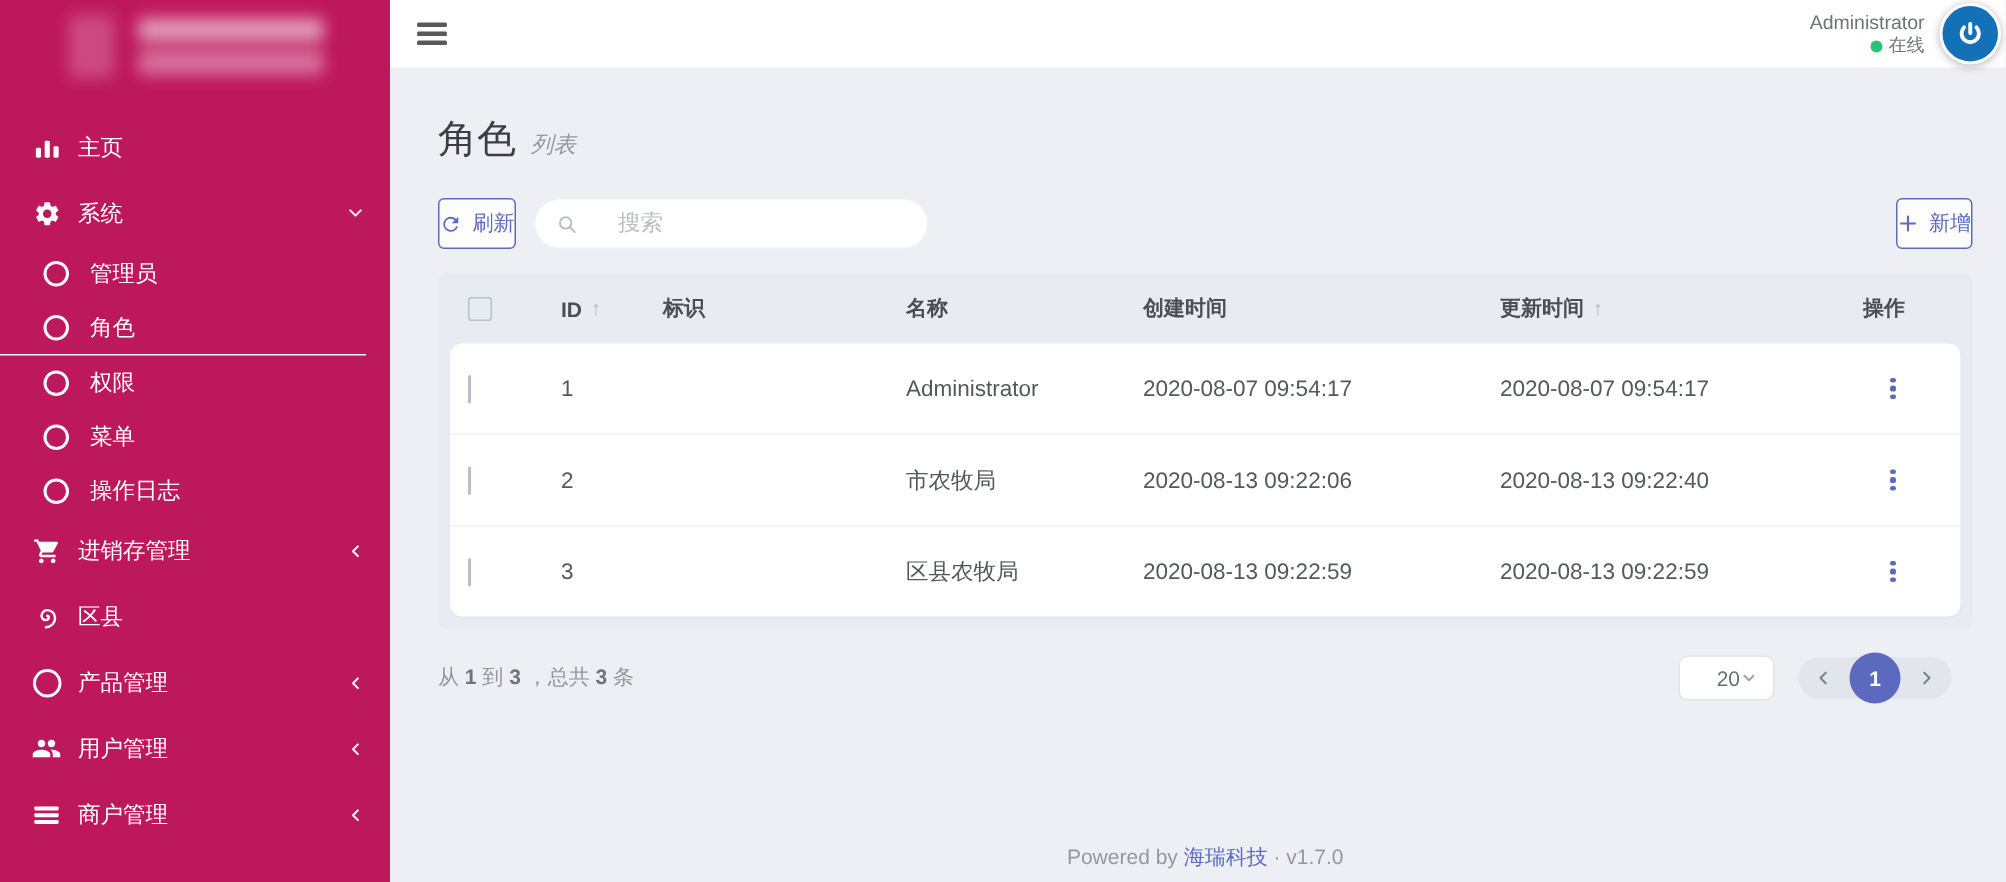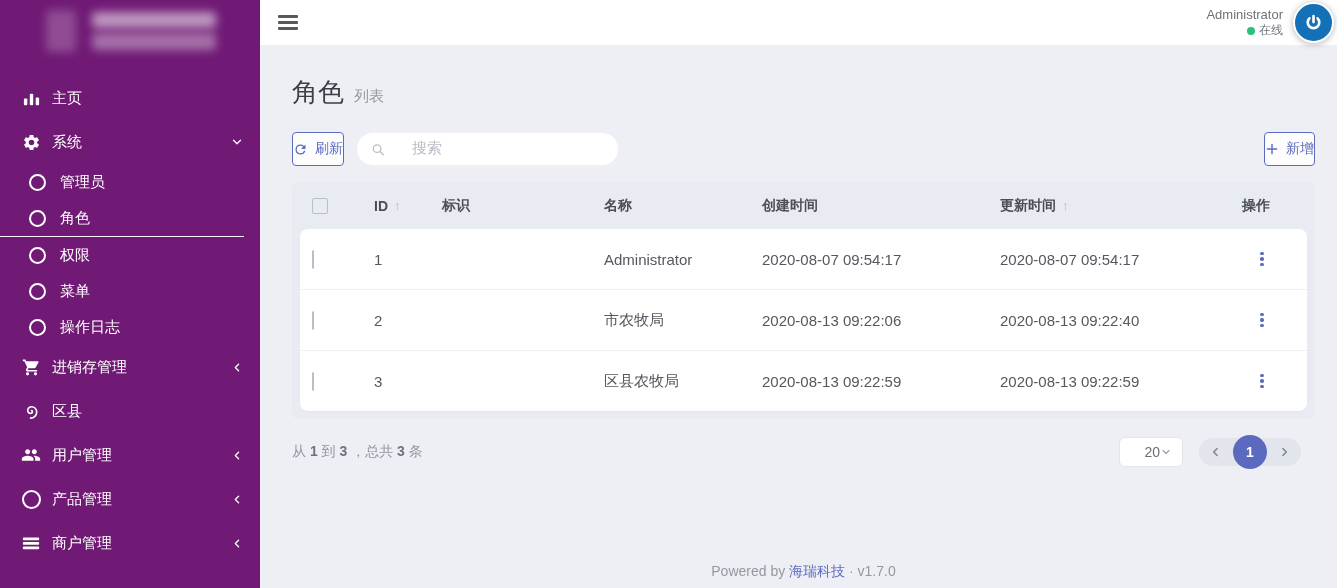--- a/index.html
+++ b/index.html
@@ -1,20 +1,20 @@
 <!DOCTYPE html>
 <html><head>
 <meta charset="utf-8">
 <style>
   html,body{margin:0;padding:0;}
   body{width:1337px;height:588px;overflow:hidden;font-family:"Liberation Sans","DejaVu Sans",sans-serif;background:#edeff4;}
   .app{display:flex;width:1337px;height:588px;}
 
   
-  .sidebar{width:260px;flex-shrink:0;background:#701a75;color:#fff;position:relative;}
+  .sidebar{width:260px;flex-shrink:0;background:#be185d;color:#fff;position:relative;}
   .logo-area{height:62px;position:relative;margin-top:6px;}
   .logo-blob{position:absolute;filter:blur(5px);border-radius:4px;}
   .blob-sq{left:46px;top:4px;width:30px;height:42px;background:rgba(255,255,255,.22);}
   .blob-l1{left:92px;top:6px;width:124px;height:16px;background:rgba(255,255,255,.55);}
   .blob-l2{left:92px;top:27px;width:124px;height:17px;background:rgba(255,255,255,.38);}
   .nav{padding-top:8px;}
   .nav-item{height:44px;display:flex;align-items:center;padding-left:19px;margin-right:16px;font-size:15px;cursor:pointer;}
   .nav-sub{height:36px;display:flex;align-items:center;padding-left:29px;margin-right:16px;font-size:15px;cursor:pointer;}
   .nav-item .ico{width:24px;display:flex;justify-content:center;margin-right:9px;}
   .nav-sub .circle{width:13px;height:13px;border:2px solid #fff;border-radius:50%;margin-right:14px;flex-shrink:0;}
@@ -32,21 +32,21 @@
   .username{font-size:13px;color:#6f737a;}
   .statusline{font-size:12px;color:#6f737a;display:flex;align-items:center;justify-content:flex-end;gap:4px;}
   .dot{width:8px;height:8px;border-radius:50%;background:#2bbf77;display:inline-block;}
   .power-btn{width:37px;height:37px;border-radius:50%;background:#1471b8;border:2.5px solid #fff;
     box-shadow:0 1px 6px rgba(0,0,0,.3);display:flex;align-items:center;justify-content:center;cursor:pointer;flex-shrink:0;}
 
   
   .content{flex:1;padding:0 22px 0 32px;overflow:hidden;}
   .page-head{margin-top:30px;display:flex;align-items:baseline;gap:10px;}
   .page-title{font-size:26px;font-weight:500;color:#3b3e45;}
-  .page-sub{font-size:15px;color:#9599a0;}
+  .page-sub{font-size:15px;color:#9599a0;font-style:italic;}
 
   .toolbar{margin-top:22px;display:flex;align-items:center;}
   .btn{height:34px;display:flex;align-items:center;gap:7px;padding:0 0;border:1px solid #5c6bc0;
     border-radius:4px;background:#fdfdfe;color:#5c6bc0;font-size:14px;cursor:pointer;box-sizing:border-box;}
   .search-box{margin-left:12px;width:263px;height:34px;background:#fff;border-radius:17px;display:flex;
     align-items:center;padding:0 14px;box-sizing:border-box;border:1px solid #f0f1f5;}
   .search-box input{border:none;outline:none;flex:1;font-size:15px;color:#1d4ed8;margin-left:25px;background:transparent;font-family:Liberation Mono, monospace;}
   .search-box input::placeholder{color:#b9bdc4;}
   .btn-add{margin-left:auto;}
 
@@ -164,37 +164,37 @@
         <span class="ico">
           <svg width="19" height="19" viewBox="0 0 20 20" fill="none" stroke="#fff" stroke-width="1.7" stroke-linecap="round">
               <path d="M10 9 a1 1 0 0 1 1 1 a2 2 0 0 1 -2 2 a3 3 0 0 1 -3 -3 a4 4 0 0 1 4 -4 a5.5 5.5 0 0 1 5.5 5.5 a6.5 6.5 0 0 1 -6.5 6.5"></path>
             </svg>
         </span>
         <span class="nav-label">区县</span>
       </div>
 
       <div class="nav-item">
         <span class="ico">
-          <svg width="20" height="20" viewBox="0 0 24 24" fill="#fff">
-              <path d="M16 11c1.66 0 2.99-1.34 2.99-3S17.66 5 16 5c-1.66 0-3 1.34-3 3s1.34 3 3 3zm-8 0c1.66 0 2.99-1.34 2.99-3S9.66 5 8 5C6.34 5 5 6.34 5 8s1.34 3 3 3zm0 2c-2.33 0-7 1.17-7 3.5V19h14v-2.5c0-2.33-4.67-3.5-7-3.5zm8 0c-.29 0-.62.02-.97.05 1.16.84 1.97 1.97 1.97 3.45V19h6v-2.5c0-2.33-4.67-3.5-7-3.5z"></path>
-            </svg>
-        </span>
-        <span class="nav-label">用户管理</span>
-        <span class="chev">
-          <svg width="13" height="13" viewBox="0 0 24 24" fill="none" stroke="#fff" stroke-width="2.6" stroke-linecap="round" stroke-linejoin="round">
-              <polyline points="14 6 8 12 14 18"></polyline>
-            </svg>
-        </span>
-      </div>
-
-      <div class="nav-item">
-        <span class="ico">
             <span class="circle-ico"></span>
           </span>
         <span class="nav-label">产品管理</span>
+        <span class="chev">
+          <svg width="13" height="13" viewBox="0 0 24 24" fill="none" stroke="#fff" stroke-width="2.6" stroke-linecap="round" stroke-linejoin="round">
+              <polyline points="14 6 8 12 14 18"></polyline>
+            </svg>
+        </span>
+      </div>
+
+      <div class="nav-item">
+        <span class="ico">
+          <svg width="20" height="20" viewBox="0 0 24 24" fill="#fff">
+              <path d="M16 11c1.66 0 2.99-1.34 2.99-3S17.66 5 16 5c-1.66 0-3 1.34-3 3s1.34 3 3 3zm-8 0c1.66 0 2.99-1.34 2.99-3S9.66 5 8 5C6.34 5 5 6.34 5 8s1.34 3 3 3zm0 2c-2.33 0-7 1.17-7 3.5V19h14v-2.5c0-2.33-4.67-3.5-7-3.5zm8 0c-.29 0-.62.02-.97.05 1.16.84 1.97 1.97 1.97 3.45V19h6v-2.5c0-2.33-4.67-3.5-7-3.5z"></path>
+            </svg>
+        </span>
+        <span class="nav-label">用户管理</span>
         <span class="chev">
           <svg width="13" height="13" viewBox="0 0 24 24" fill="none" stroke="#fff" stroke-width="2.6" stroke-linecap="round" stroke-linejoin="round">
               <polyline points="14 6 8 12 14 18"></polyline>
             </svg>
         </span>
       </div>
 
       <div class="nav-item">
         <span class="ico">
           <svg width="18" height="18" viewBox="0 0 20 20" fill="#fff">

